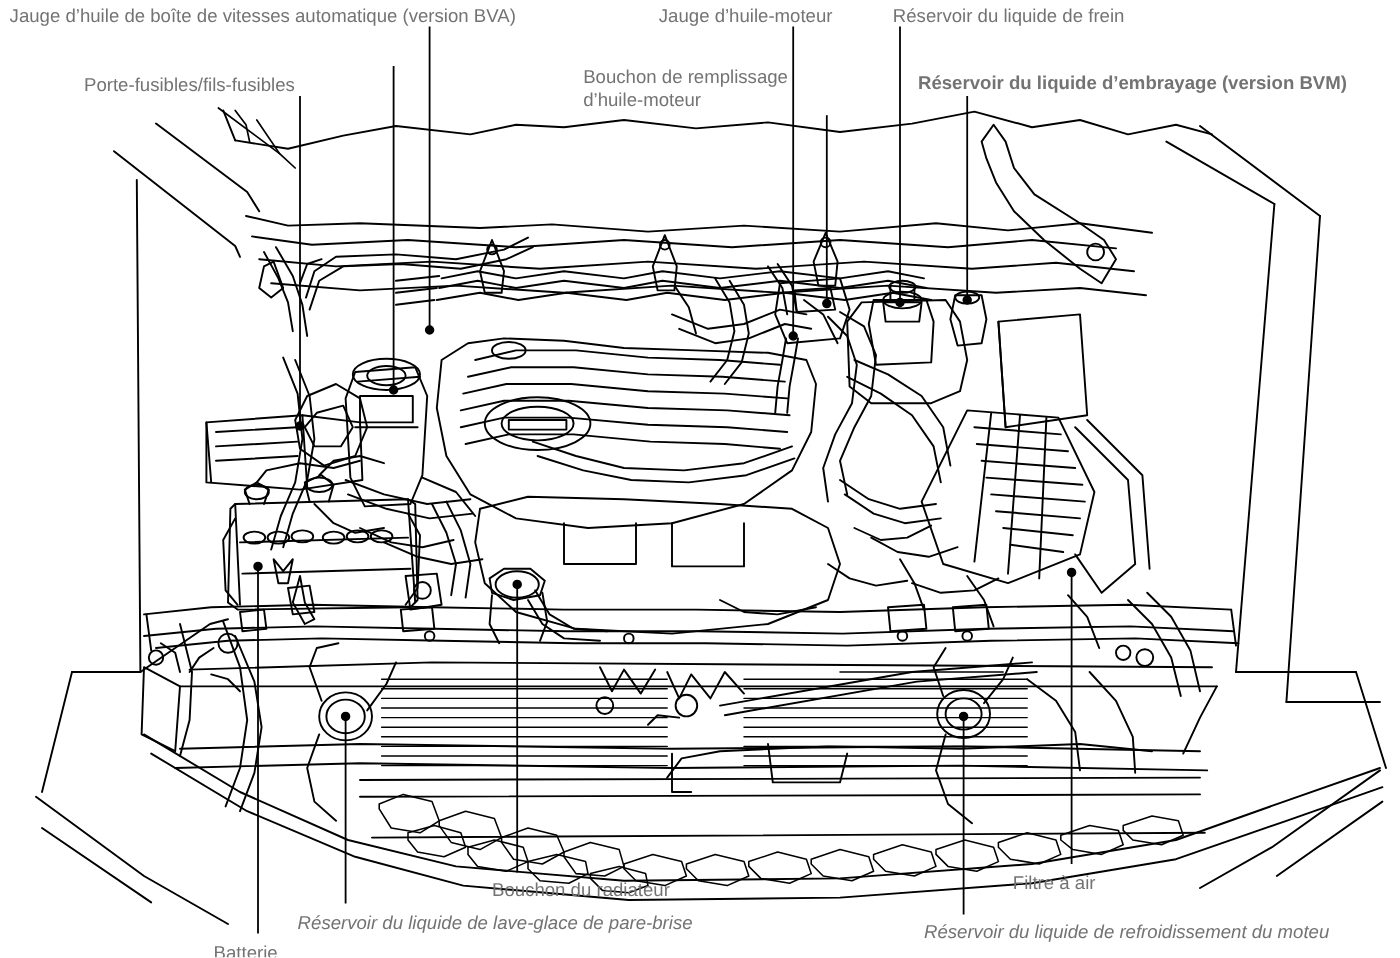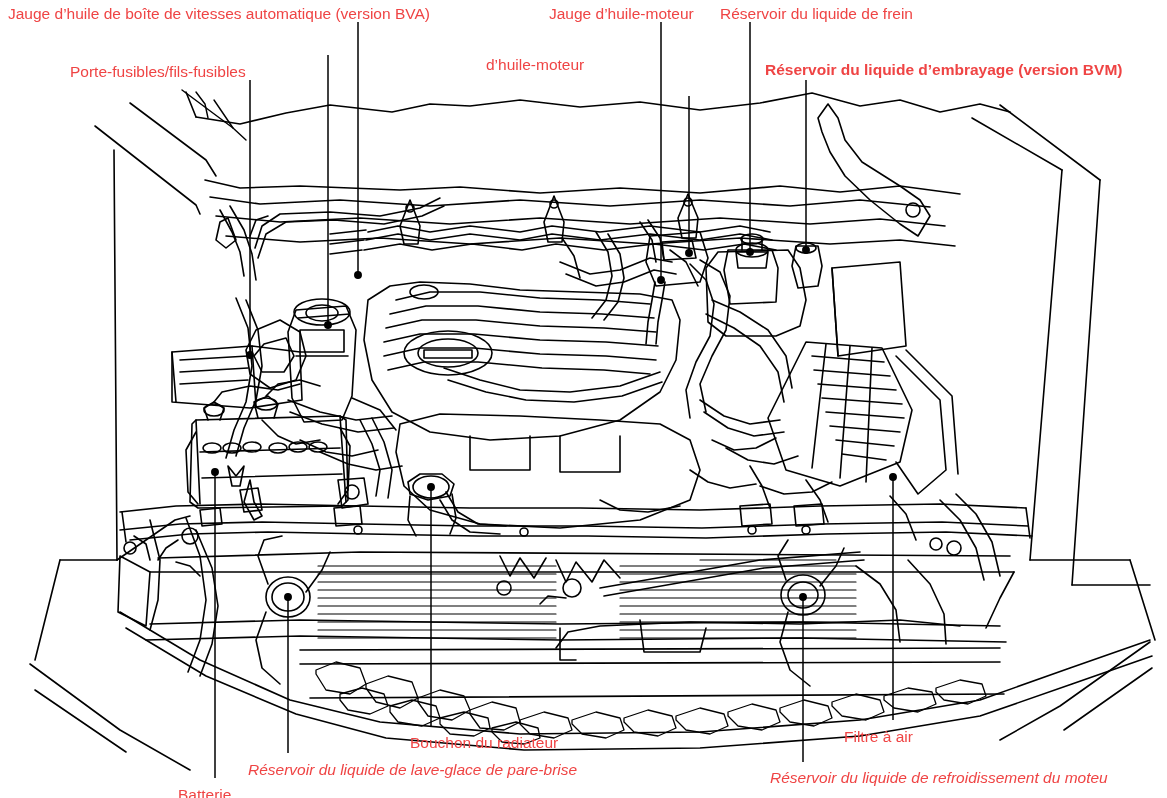--- a/index.html
+++ b/index.html
@@ -12,21 +12,21 @@
     width: 1167px;
     height: 798px;
     background: #ffffff;
     font-family: "Liberation Sans", sans-serif;
     overflow: hidden;
   }
   .label {
     position: absolute;
     font-size: 15.5px;
     line-height: 19px;
-    color: #ef4444;
+    color: #737373;
     white-space: nowrap;
     letter-spacing: 0px;
   }
   .label.two-line { white-space: normal; width: 215px; }
   #art { position: absolute; left: 0; top: 0; }
   .leaders { position: absolute; left: 0; top: 0; }
 </style>
 </head>
 <body>
 
@@ -367,23 +367,24 @@
     <circle cx="803" cy="597" r="3.2"></circle>
   </svg>
 
   <div class="label" style="left:8px; top:4px;">Jauge d’huile de boîte de vitesses automatique (version BVA)</div>
 
 
   <div class="label" style="left:70px; top:62px;">Porte-fusibles/fils-fusibles</div>
 
   <div class="label" style="left:549px; top:4px;">Jauge d’huile-moteur</div>
 
-  <div class="label" style="left:720px; top:4px;">Réservoir du liquide de frein</div>
+  <div class="label" style="left:744px; top:4px;">Réservoir du liquide de frein</div>
 
   <div class="label two-line" style="left:486px; top:55px;">
+    <div>Bouchon de remplissage</div>
     <div>d’huile-moteur</div>
   </div>
 
   <div class="label" style="left:765px; top:60px;font-weight:bold;">Réservoir du liquide d’embrayage (version BVM)</div>
 
   <div class="label" style="left:410px; top:733px;">Bouchon du radiateur</div>
 
   <div class="label" style="left:248px; top:760px;font-style:italic;">Réservoir du liquide de lave-glace de pare-brise</div>
 
   <div class="label" style="left:178px; top:785px;">Batterie</div>

